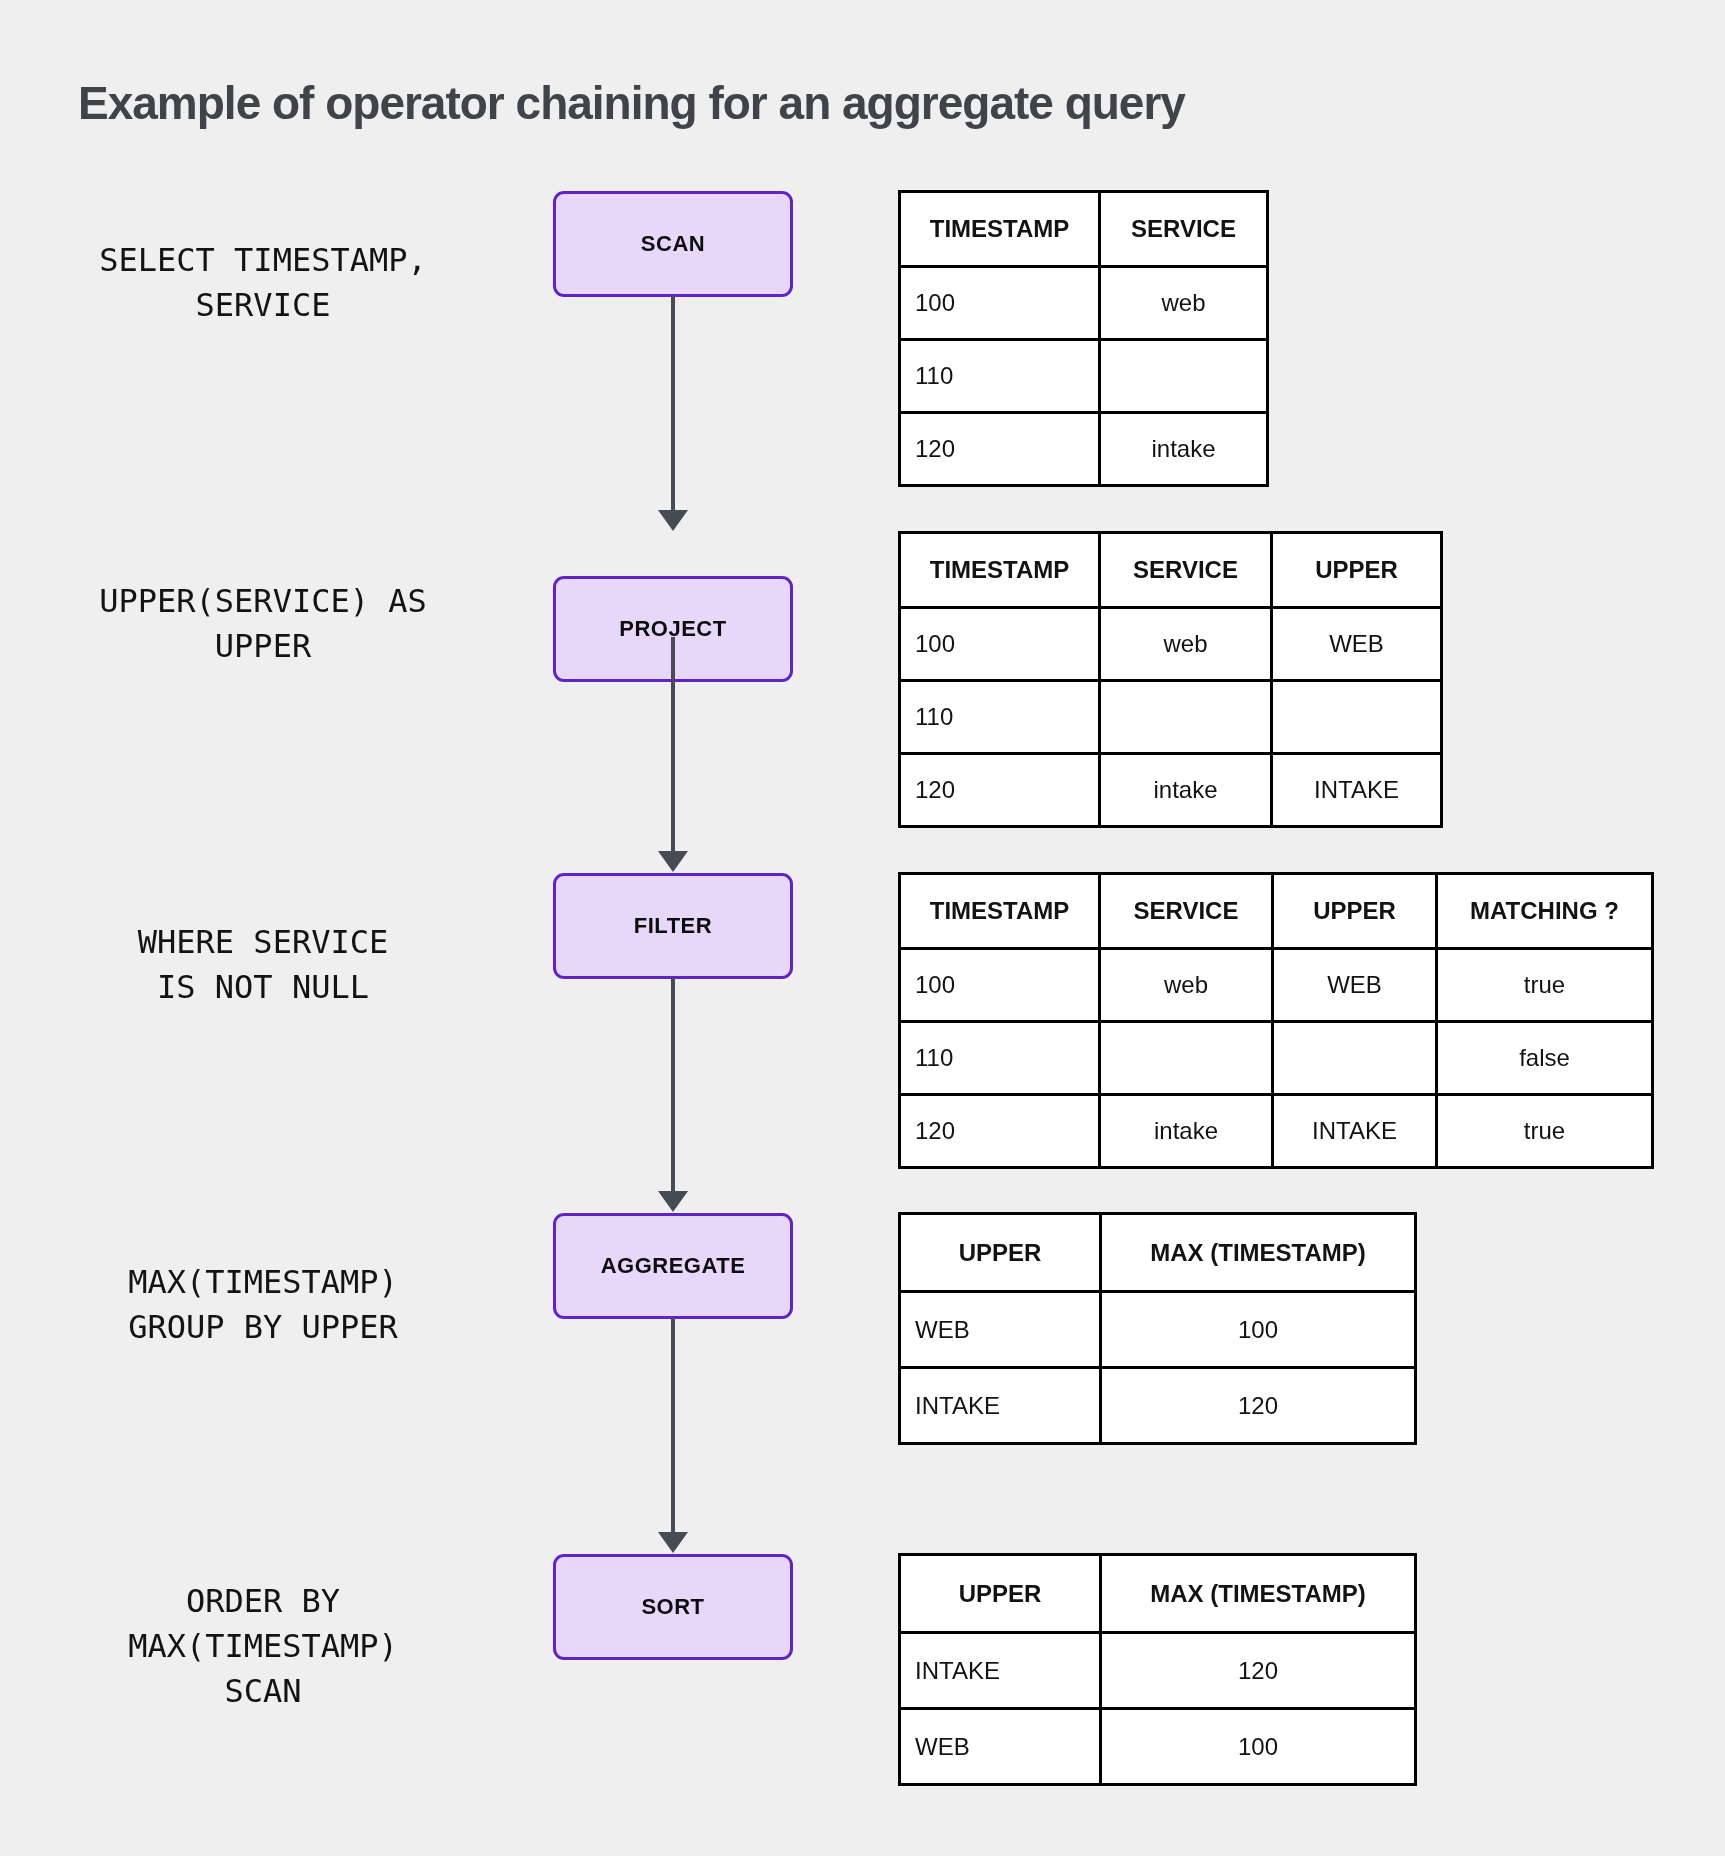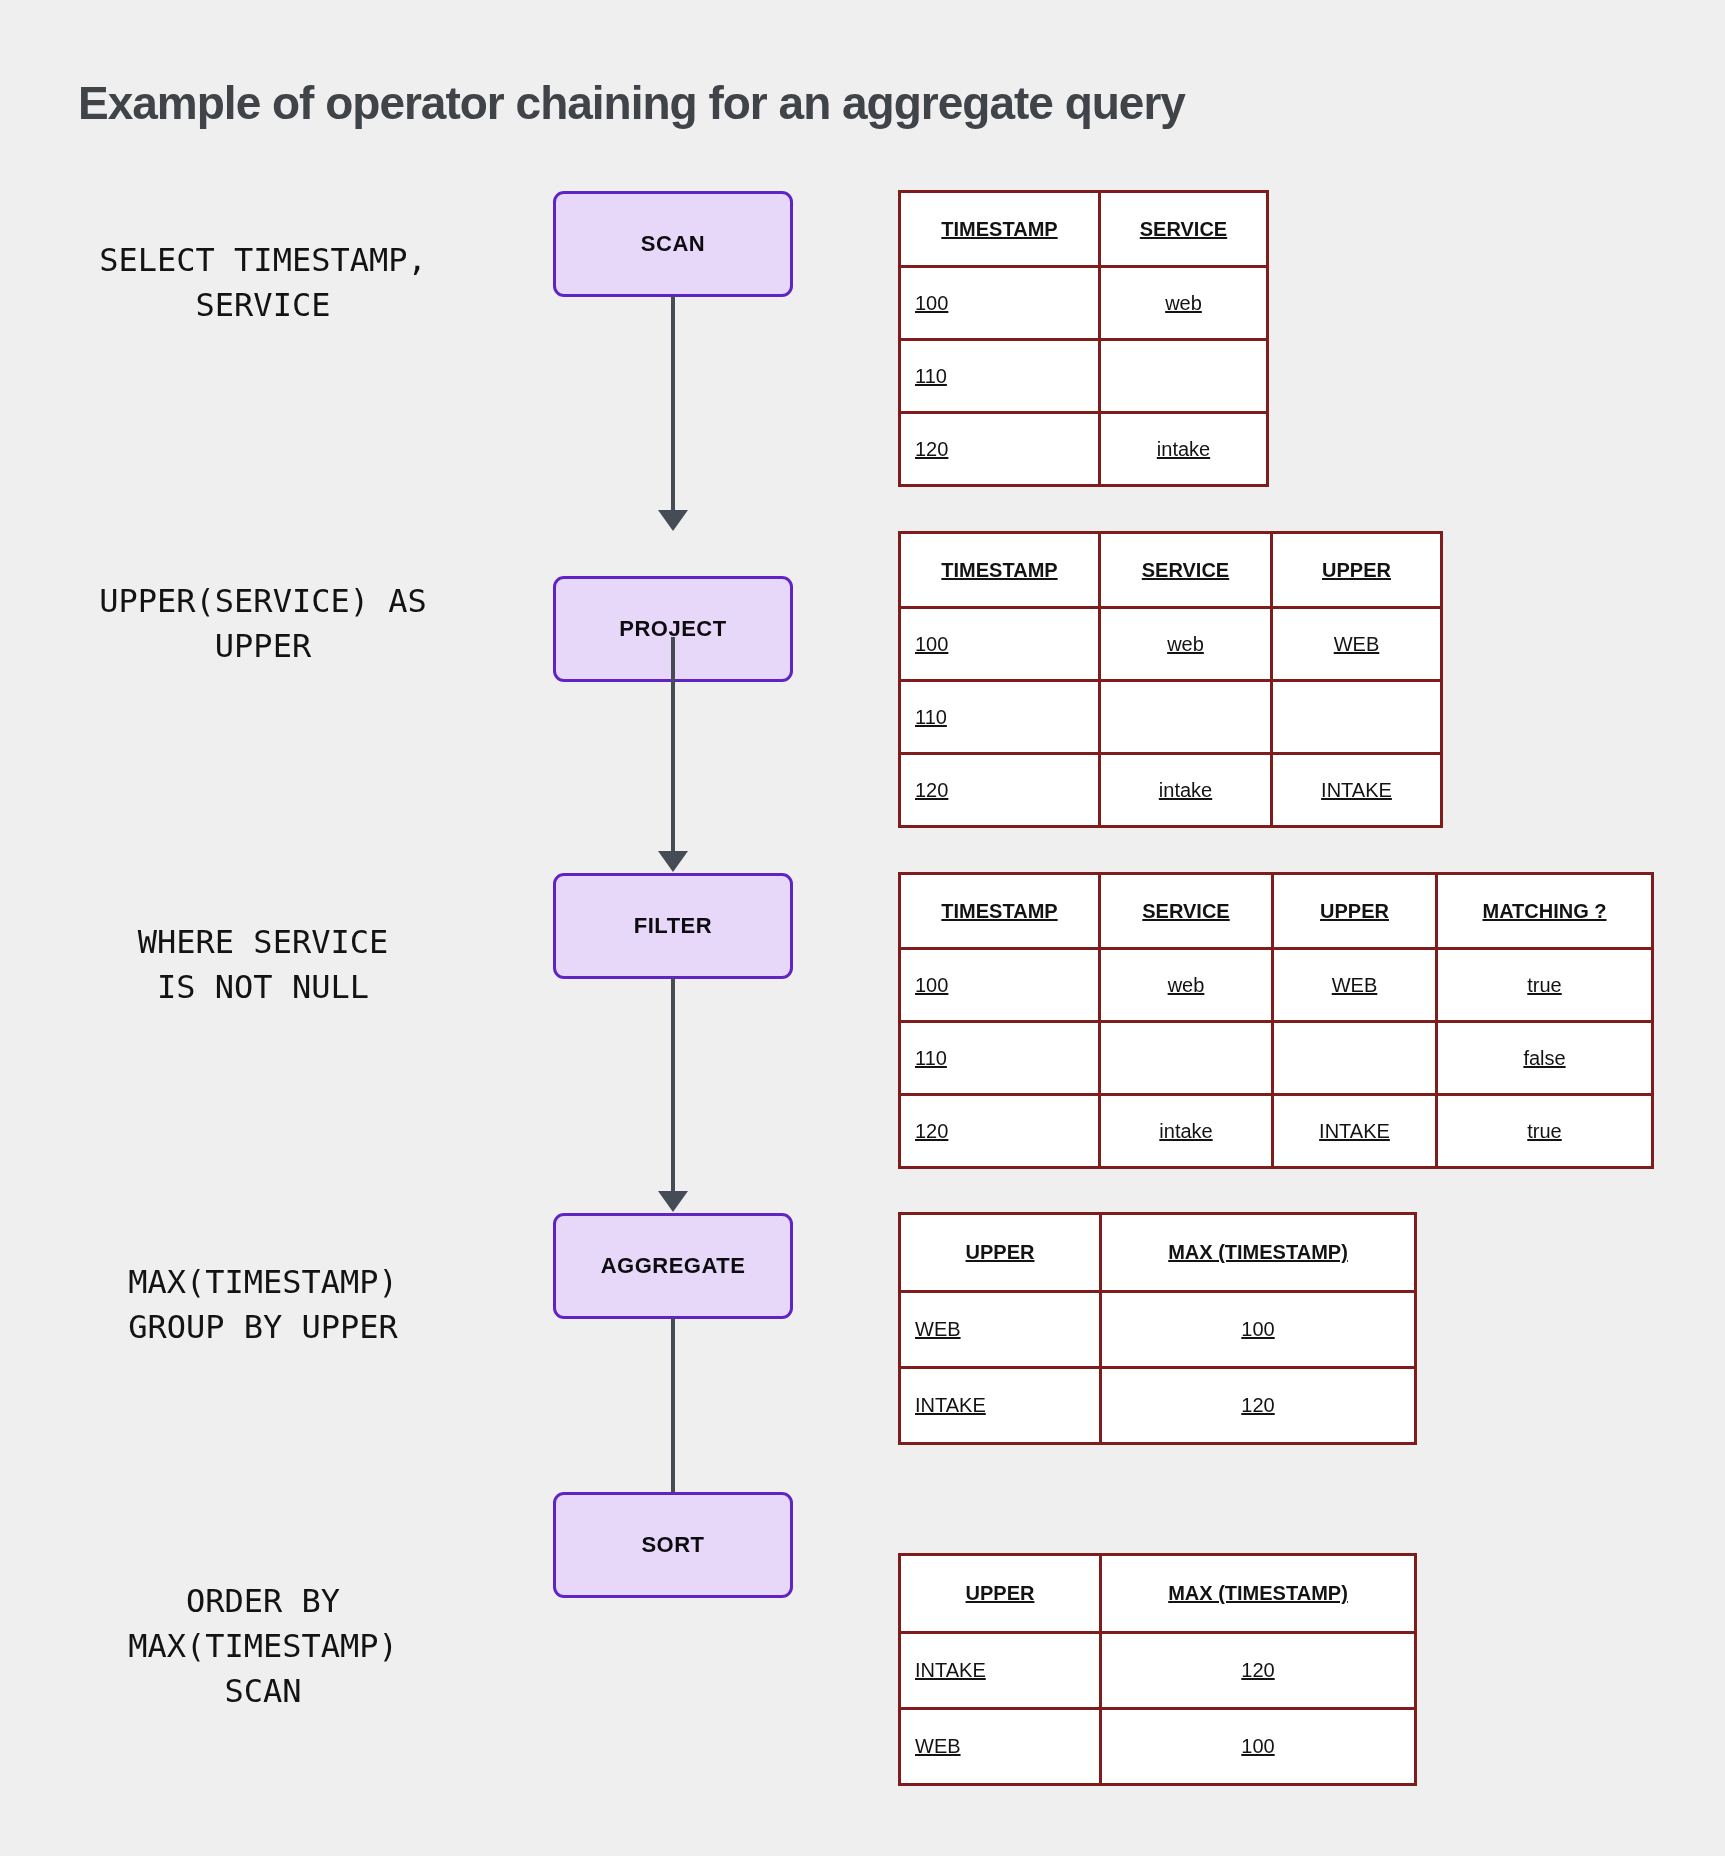--- a/index.html
+++ b/index.html
@@ -47,25 +47,24 @@
     border-top:21px solid var(--arrow,#454C55);
   }
   table.stage-table{
     position:absolute;
     border-collapse:collapse;
     table-layout:fixed;
     background:var(--table-bg,#FFFFFF);
   }
   table.stage-table th,
   table.stage-table td{
-    border:3px solid #7f1d1d;
-    font-size:20px;color:#131313;
+    border:3px solid #000000;
+    font-size:24px;color:#131313;
     vertical-align:middle;
     overflow:hidden;
-    text-decoration:underline;
   }
   table.stage-table th{
     font-weight:700;text-align:center;padding:0 6px;
   }
   table.stage-table td{font-weight:400;}
   td.cell-left{text-align:left;padding-left:14px;}
   td.cell-center{text-align:center;}
 </style>
 </head>
 <body>
@@ -206,21 +205,21 @@
           </tr>
           <tr style="height: 76px;">
             <td class="cell-left">INTAKE</td>
             <td class="cell-center">120</td>
           </tr>
         </tbody>
       </table>
       <div class="arrow-line" style="left: 671px; top: 1318px; height: 216px;"></div>
       <div class="arrow-head" style="left: 658px; top: 1532px;"></div>
       <div class="stage-label" style="top: 1546.5px;"><div>ORDER BY</div><div>MAX(TIMESTAMP)</div><div>SCAN</div></div>
-      <div class="op-box" style="top: 1492px;">
+      <div class="op-box" style="top: 1554px;">
         <span>SORT</span>
       </div>
       <table class="stage-table" style="left: 898px; top: 1553px; width: 519px;">
         <colgroup>
           <col style="width: 201px;">
           <col style="width: 315px;">
         </colgroup>
         <thead>
           <tr style="height: 78px;">
             <th>UPPER</th>

